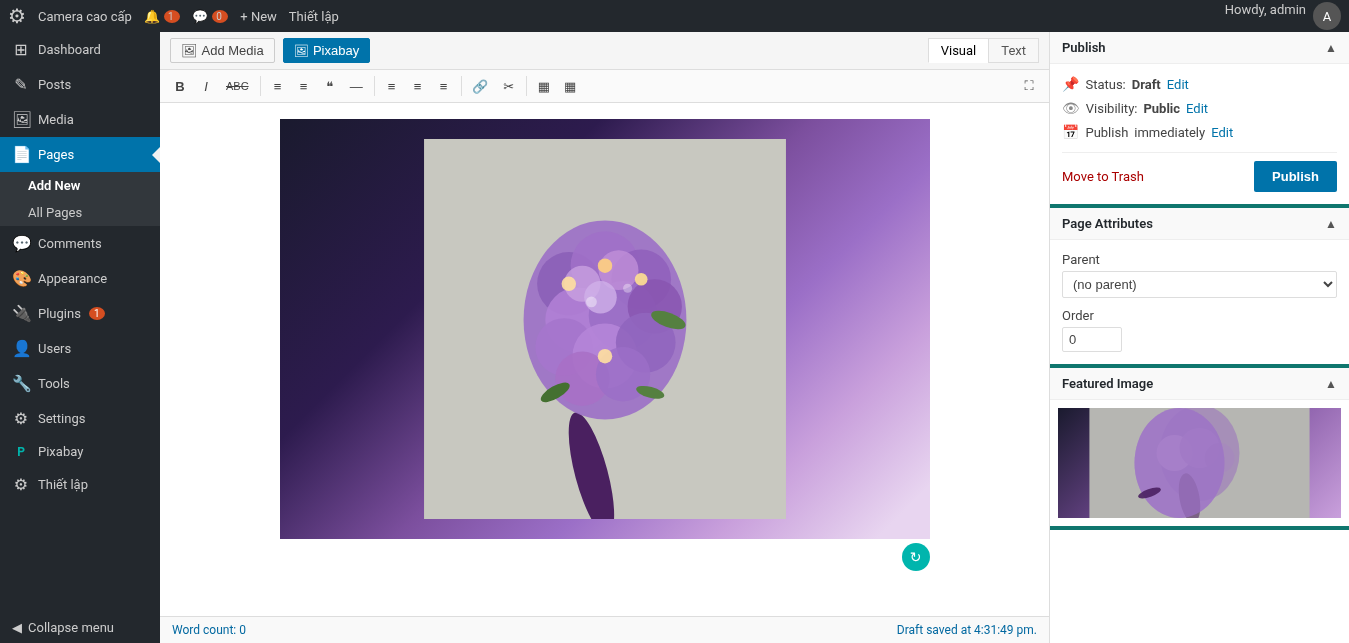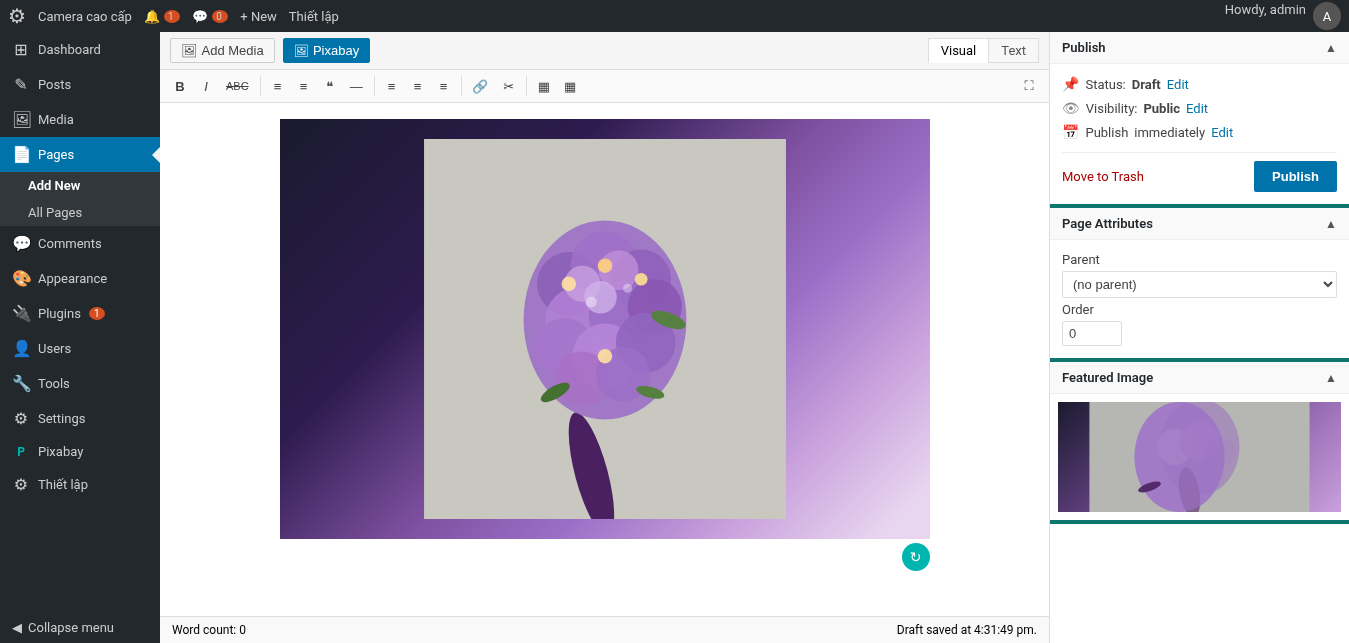--- a/index.html
+++ b/index.html
@@ -217,21 +217,21 @@
 
     
     .editor-footer {
       display: flex;
       justify-content: space-between;
       align-items: center;
       padding: 6px 12px;
       border-top: 1px solid #ddd;
       background: #f9f9f9;
       font-size: 12px;
-      color: #000000;
+      color: #0369a1;
     }
 
     
     .rp-section {
       border-bottom: 4px solid #0f766e;
     }
     .rp-header {
       display: flex;
       align-items: center;
       justify-content: space-between;
@@ -287,21 +287,21 @@
     
     .pa-label { font-size: 13px; color: #444; margin-bottom: 4px; display: block; }
     .pa-select {
       width: 100%;
       padding: 4px 6px;
       border: 1px solid #ddd;
       background: #fff;
       font-size: 13px;
       color: #444;
       border-radius: 2px;
-      margin-bottom: 4px;
+      margin-bottom: 10px;
     }
     .pa-input {
       width: 60px;
       padding: 4px 6px;
       border: 1px solid #ddd;
       background: #fff;
       font-size: 13px;
       color: #444;
       border-radius: 2px;
     }

